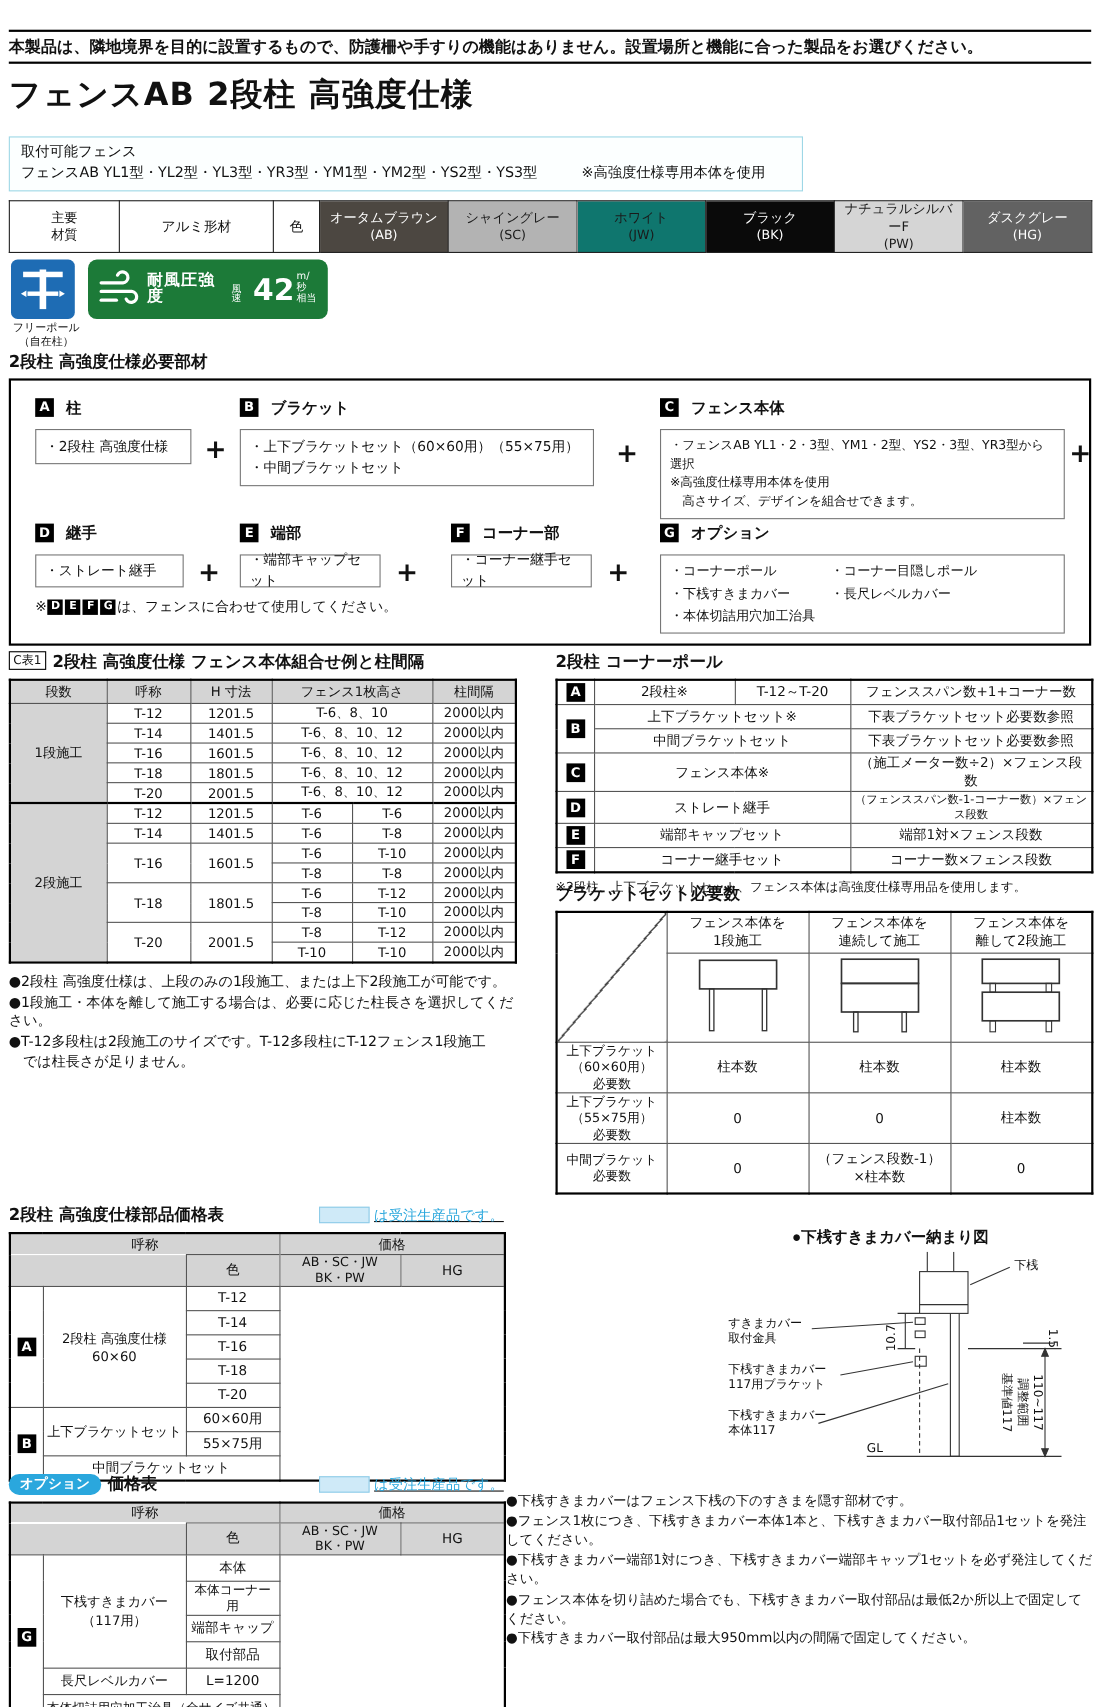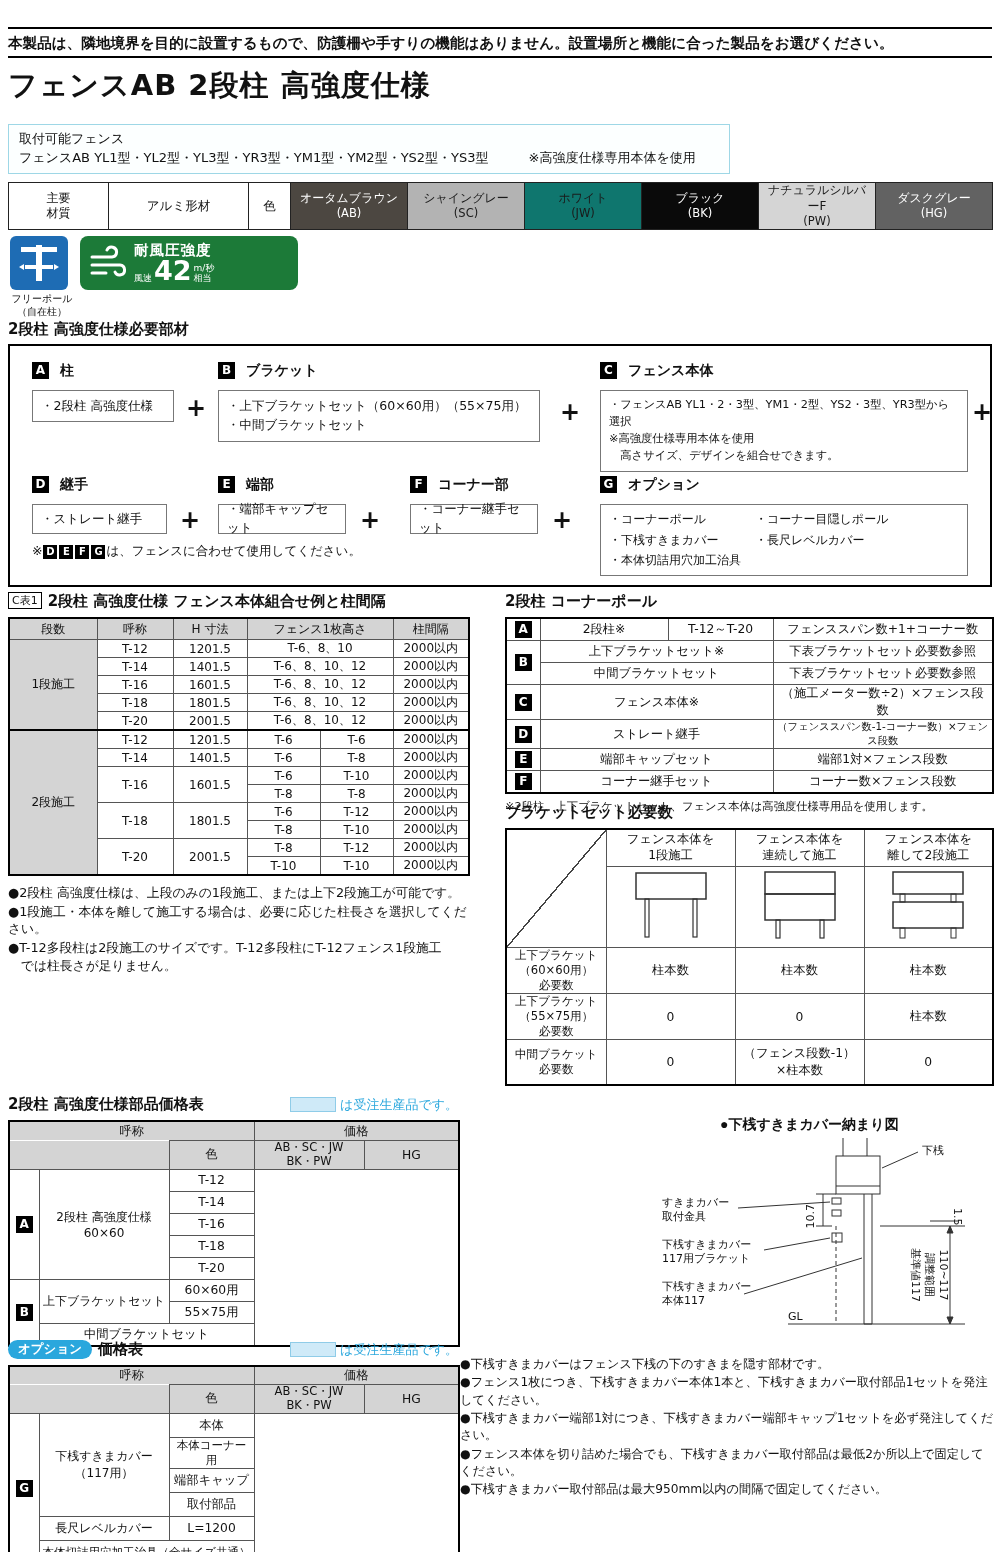--- a/index.html
+++ b/index.html
@@ -27,21 +27,21 @@
   #specbar .mat{font-size:12px;line-height:1.25;}
   .swatch{line-height:1.3;}
   .swatch .nm{font-size:12px;display:block;}
   .swatch .cd{font-size:11.5px;display:block;}
   
   #freepole{left:10px;top:236px;width:58px;height:54px;background:#1e6cb4;border-radius:6px;
     display:flex;align-items:center;justify-content:center;}
   #freepole-cap{left:2px;top:293px;width:80px;text-align:center;font-size:10px;line-height:1.25;}
   #windbadge{left:80px;top:236px;width:218px;height:54px;background:#1c7a38;border-radius:8px;color:#fff;
     display:flex;align-items:center;padding:0 8px;box-sizing:border-box;gap:6px;}
-  #windbadge .txt{display:flex;flex-direction:column;align-items:flex-start;line-height:1.05;}
+  #windbadge .txt{display:flex;flex-direction:row;align-items:center;line-height:1.05;}
   #windbadge .t1{font-size:14.5px;font-weight:bold;letter-spacing:1px;}
   #windbadge .t2{display:flex;align-items:flex-end;gap:2px;}
   #windbadge .sm{font-size:9px;}
   #windbadge .big{font-size:27px;font-weight:bold;line-height:0.95;}
   #windbadge .unit{display:flex;flex-direction:column;font-size:9px;line-height:1.1;align-items:flex-start;}
   
   #parts-heading{left:8px;top:320px;font-size:15px;font-weight:bold;}
   #parts-box{left:8px;top:344px;width:980px;height:239px;border:2px solid #000;}
   .pkey{display:inline-block;width:17px;height:17px;background:#000;color:#fff;font-size:12px;font-weight:bold;
     text-align:center;line-height:17px;vertical-align:middle;}
@@ -73,21 +73,21 @@
   #t2 .fsmall{font-size:10.3px;}
   #t2-note{margin-top:5px;font-size:11.3px;}
   
   #table3-block{left:505px;top:803px;width:487px;}
   #t3{margin-top:6px;width:487px;border:2px solid #000;font-size:12.3px;}
   #t3 th{font-size:12.3px;line-height:1.3;}
   #t3 .diag{background:linear-gradient(to bottom right,transparent 49.5%,#444 49.5%,#444 50.5%,transparent 50.5%);}
   #t3 .lblcol{font-size:11.6px;line-height:1.3;}
   
   .price-head{display:flex;align-items:center;}
-  .legend{display:flex;align-items:center;gap:4px;margin-left:auto;}
+  .legend{display:flex;align-items:center;gap:4px;margin-left:auto;text-decoration:underline;}
   .legend .box{width:44px;height:13px;background:#cfeaf8;border:1px solid #8fcce8;}
   .legend .txt{color:#2aa7dd;font-size:13px;}
   .opt-badge{background:#2aa7dd;color:#fff;font-size:12.5px;font-weight:bold;border-radius:10px;
     padding:1px 10px;margin-right:6px;}
   .ptable{border:2px solid #000;font-size:12.3px;}
   .ptable th{background:#d4d4d4;font-weight:normal;}
   .ptable .nb{border-bottom:none;}
   .ptable .nt{border-top:none;}
   #price1-block{left:8px;top:1095px;width:450px;}
   #p1{margin-top:6px;width:450px;}

